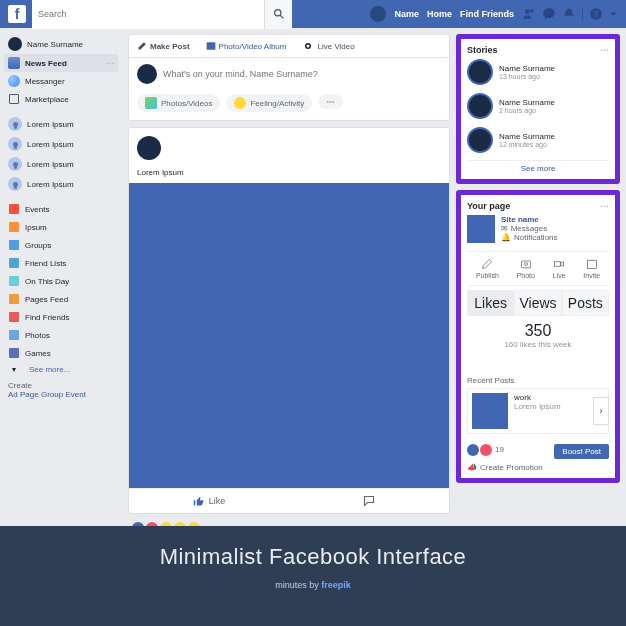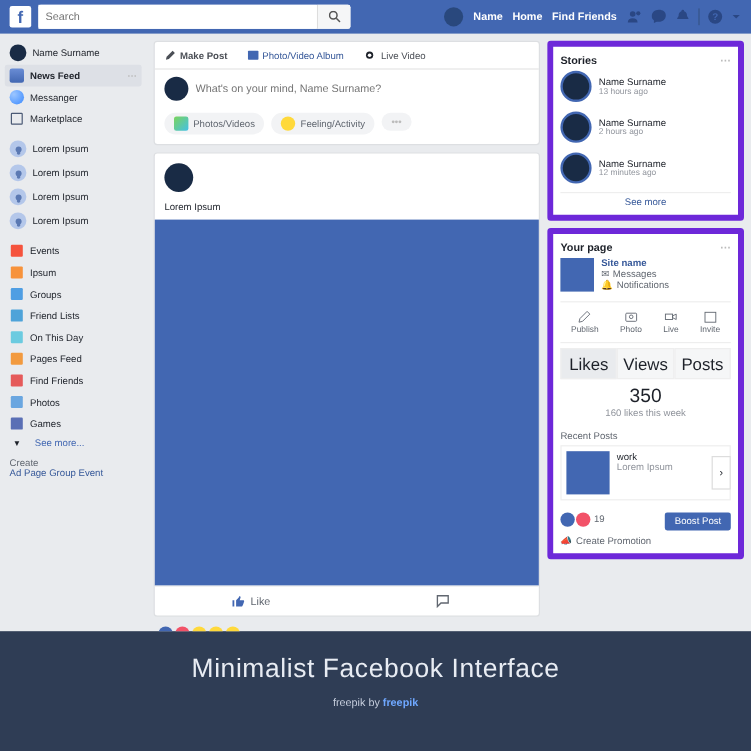--- a/index.html
+++ b/index.html
@@ -1,19 +1,19 @@
 <!DOCTYPE html>
 <html><head>
 <meta charset="utf-8">
 <style>
 *{margin:0;padding:0;box-sizing:border-box;font-family:Helvetica,Arial,sans-serif}
 body{background:#e9ebee;width:626px;height:626px;overflow:hidden;font-size:9px;color:#1d2129}
 .topbar{background:#4267b2;height:28px;display:flex;align-items:center;padding:0 8px;color:#fff}
 .fb-logo{width:18px;height:18px;background:#fff;color:#4267b2;border-radius:2px;display:flex;align-items:center;justify-content:center;font-weight:bold;font-size:14px;margin-right:6px}
-.search-wrap{display:flex;background:#fff;border-radius:2px;height:20px;width:260px}
+.search-wrap{display:flex;background:#fff;border-radius:2px;height:30px;width:260px}
 .search-wrap input{border:0;flex:1;padding:0 6px;font-size:9px;outline:none}
 .search-btn{width:28px;background:#f5f6f7;border:0;border-left:1px solid #ddd;border-radius:0 2px 2px 0;cursor:pointer;display:flex;align-items:center;justify-content:center}
 .top-right{margin-left:auto;display:flex;align-items:center;gap:8px;font-size:9px;font-weight:bold}
 .top-right .av{width:16px;height:16px;border-radius:50%;background:#29487d}
 .top-right a{color:#fff;text-decoration:none;cursor:pointer}
 .top-icons{display:flex;gap:6px;align-items:center}
 .ticon{width:14px;height:14px;color:#2a4784;cursor:pointer}
 .sep{width:1px;height:14px;background:#355489}
 .main{display:flex;height:498px}
 .sidebar{width:122px;padding:6px 4px;overflow:hidden}
@@ -60,21 +60,21 @@
 .page-head{display:flex;gap:6px;padding:4px 0}
 .page-sq{width:28px;height:28px;background:#4267b2}
 .page-acts{display:flex;justify-content:space-around;padding:6px 0;border-top:1px solid #eee;border-bottom:1px solid #eee;margin:4px 0}
 .pact{display:flex;flex-direction:column;align-items:center;gap:2px;font-size:7px;color:#616770;cursor:pointer}
 .pact svg{width:12px;height:12px}
 .tabs3{display:flex;font-size:14px}
 .tab3{flex:1;text-align:center;padding:4px;background:#f5f6f7;border:1px solid #eee;cursor:pointer}
 .tab3.active{background:#e9ebee}
 .stat{text-align:center;padding:6px;font-size:8px}
 .stat .n{font-size:16px;font-weight:300}
-.recent{font-size:8px;color:#616770;margin-top:4px}
+.recent{font-size:8px;color:#616770;margin-top:21px}
 .rp-box{border:1px solid #eee;padding:4px;margin-top:3px;display:flex;gap:6px;position:relative}
 .rp-img{width:36px;height:36px;background:#4267b2}
 .rp-arrow{position:absolute;right:-1px;top:50%;transform:translateY(-50%);width:16px;height:28px;background:#fff;border:1px solid #ddd;display:flex;align-items:center;justify-content:center;cursor:pointer}
 .boost{background:#4267b2;color:#fff;border:0;border-radius:2px;padding:3px 8px;font-size:8px;cursor:pointer;margin-top:4px}
 .promo{font-size:8px;color:#616770;margin-top:4px;display:flex;align-items:center;gap:3px;cursor:pointer}
 .footer{background:#2f3d55;height:100px;color:#fff;text-align:center;padding-top:18px}
 .footer h1{font-weight:300;font-size:22px;letter-spacing:0.5px;color:#e8ecf3}
 .footer p{font-size:9px;margin-top:10px;color:#c6cedd}
 .footer p b{color:#6fa8ff}
 .dots{color:#bbb;cursor:pointer;font-weight:bold}
@@ -406,14 +406,14 @@
       <div class="promo">
           <span>📣</span>
           <span>Create Promotion</span>
         </div>
     </div>
   </div>
 </div>
 
 <div class="footer">
   <h1>Minimalist Facebook Interface</h1>
-  <p><span>freepik by</span> <b>freepik</b></p>
+  <p><span>minutes by</span> <b>freepik</b></p>
 </div>
 
 </body></html>

